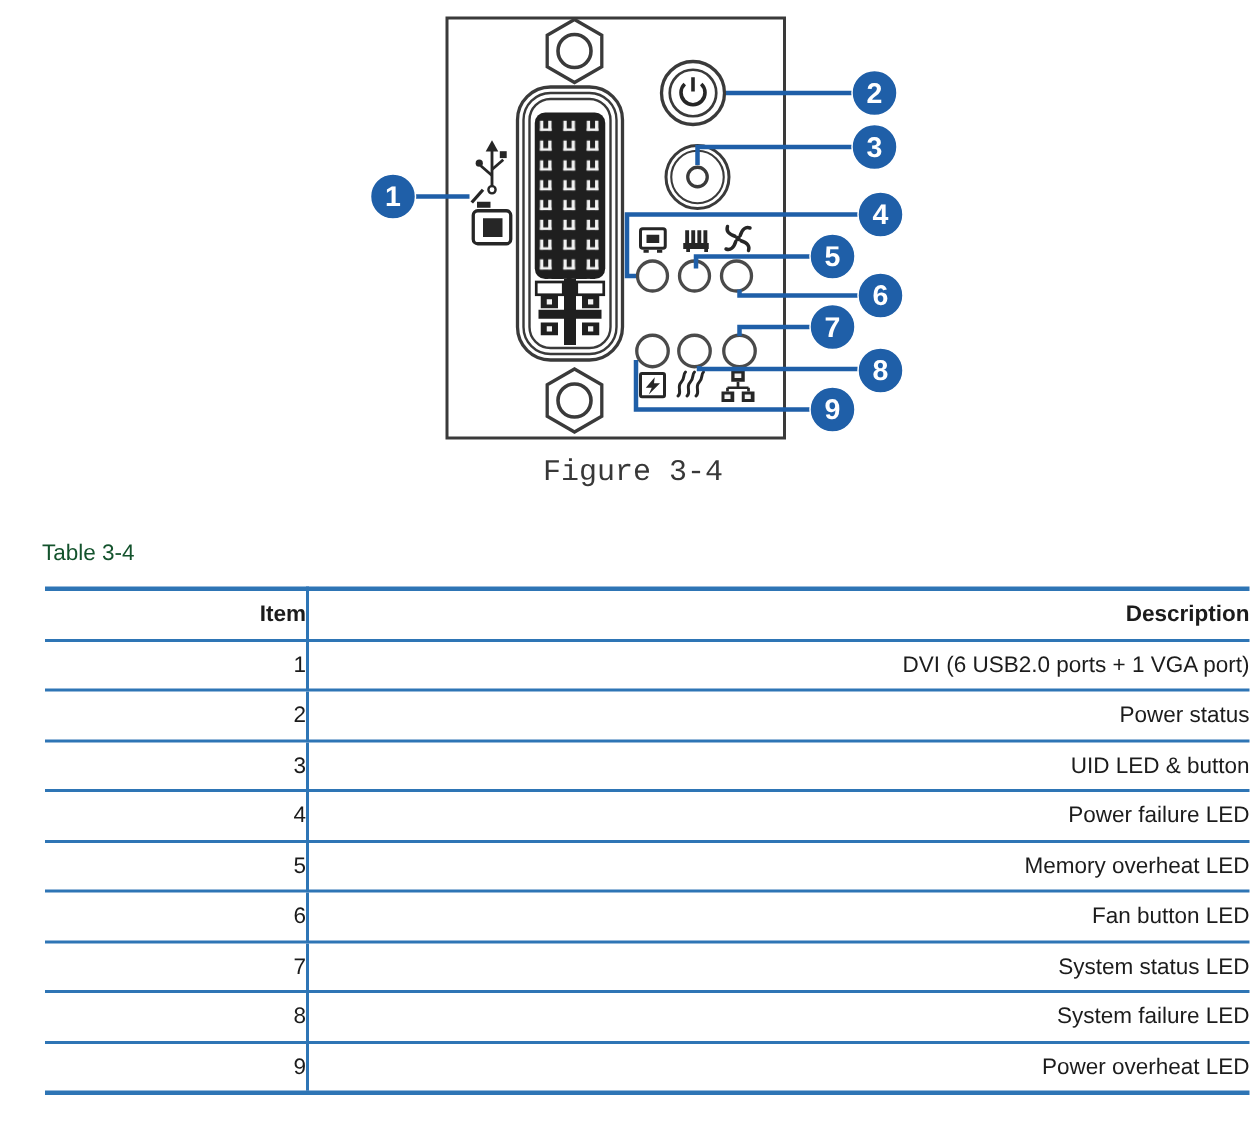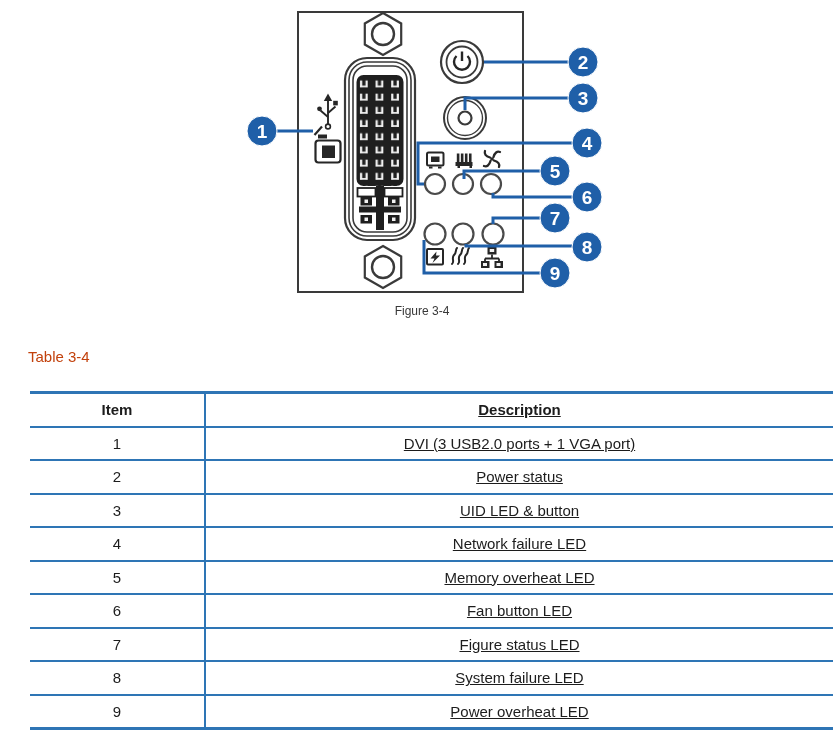--- a/index.html
+++ b/index.html
@@ -3,36 +3,36 @@
 <meta charset="utf-8">
 <style>
   html,body { margin:0; padding:0; background:#ffffff; }
   .page {
     position:relative; width:834px; height:750px; background:#ffffff;
     font-family:"Liberation Sans", sans-serif; overflow:hidden;
   }
   .figure-svg { position:absolute; left:0; top:0; }
   .figure-caption {
     position:absolute; top:304px; left:422px; transform:translateX(-50%);
-    font-size:12px; color:#383838; white-space:nowrap;
+    font-size:20px; color:#383838; white-space:nowrap;font-family:Liberation Mono, monospace;
   }
   .table-title {
-    position:absolute; top:348px; left:28px; font-size:15px; color:#c2410c;
+    position:absolute; top:360px; left:28px; font-size:15px; color:#14532d;
   }
   table.spec {
     position:absolute; top:391px; left:30px; width:803px;
     border-collapse:collapse;
     border-top:3px solid #2e75b5; border-bottom:3px solid #2e75b5;
     font-size:15px; color:#1c1c1c;
   }
   .spec th, .spec td { height:31.5px; padding:0; }
   .spec thead th { border-top:none; font-weight:bold; }
   .spec tbody td { border-top:2px solid #2e75b5; font-weight:normal; }
-  .col-item { width:174px; text-align:center; }
-  .col-desc { border-left:2px solid #2e75b5; padding-left:5px; text-align:center;text-decoration:underline; }
+  .col-item { width:174px; text-align:right; }
+  .col-desc { border-left:2px solid #2e75b5; padding-left:5px; text-align:right; }
   svg text.callout-num {
     font-family:"Liberation Sans", sans-serif; font-size:19px; font-weight:bold; fill:#ffffff;
   }
 </style>
 </head>
 <body>
 
 <div class="page">
 
   <svg class="figure-svg" width="834" height="340" viewBox="0 0 834 340">
@@ -217,45 +217,45 @@
   <table class="spec">
     <thead>
       <tr>
         <th class="col-item">Item</th>
         <th class="col-desc">Description</th>
       </tr>
     </thead>
     <tbody>
       <tr>
         <td class="col-item">1</td>
-        <td class="col-desc">DVI (3 USB2.0 ports + 1 VGA port)</td>
+        <td class="col-desc">DVI (6 USB2.0 ports + 1 VGA port)</td>
       </tr>
       <tr>
         <td class="col-item">2</td>
         <td class="col-desc">Power status</td>
       </tr>
       <tr>
         <td class="col-item">3</td>
         <td class="col-desc">UID LED &amp; button</td>
       </tr>
       <tr>
         <td class="col-item">4</td>
-        <td class="col-desc">Network failure LED</td>
+        <td class="col-desc">Power failure LED</td>
       </tr>
       <tr>
         <td class="col-item">5</td>
         <td class="col-desc">Memory overheat LED</td>
       </tr>
       <tr>
         <td class="col-item">6</td>
         <td class="col-desc">Fan button LED</td>
       </tr>
       <tr>
         <td class="col-item">7</td>
-        <td class="col-desc">Figure status LED</td>
+        <td class="col-desc">System status LED</td>
       </tr>
       <tr>
         <td class="col-item">8</td>
         <td class="col-desc">System failure LED</td>
       </tr>
       <tr>
         <td class="col-item">9</td>
         <td class="col-desc">Power overheat LED</td>
       </tr>
     </tbody>

